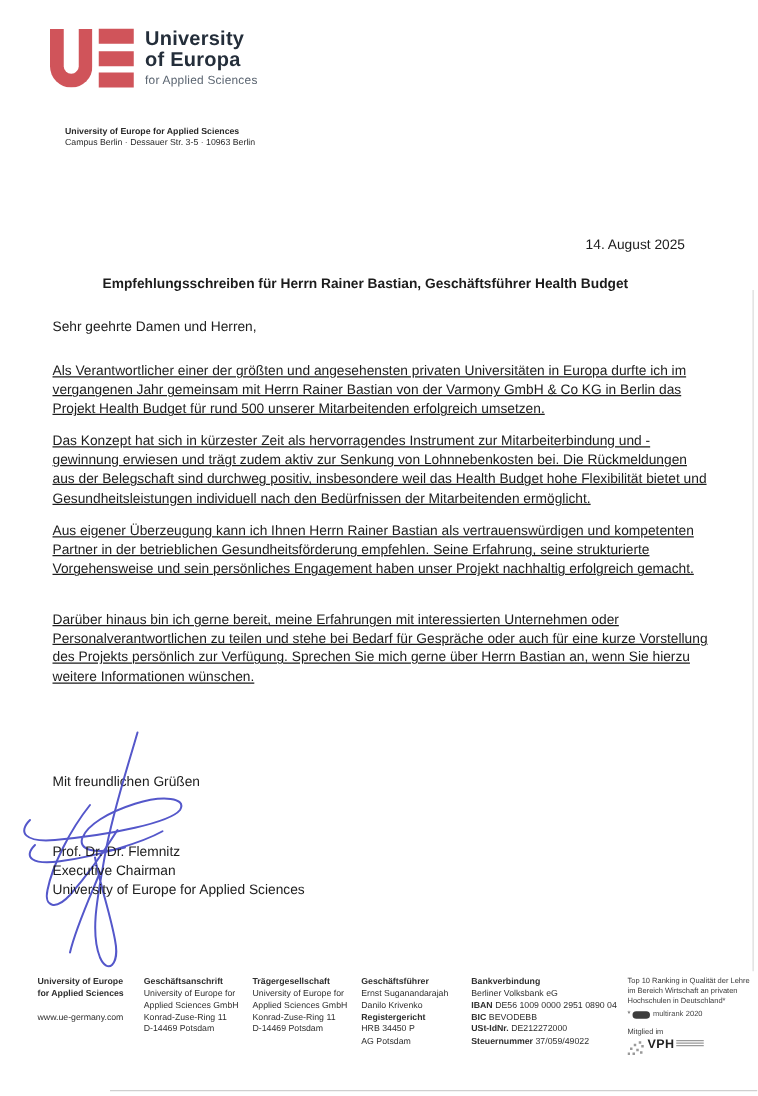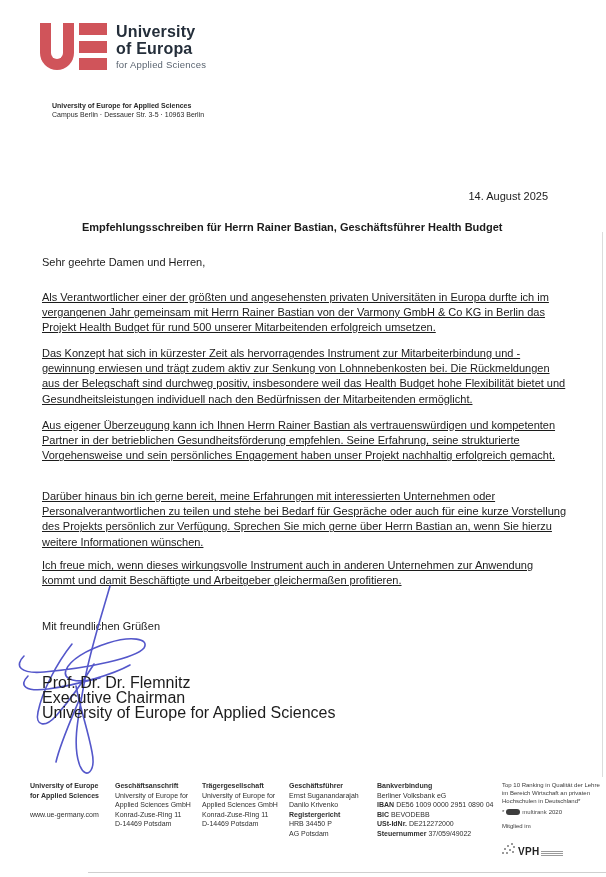--- a/index.html
+++ b/index.html
@@ -27,41 +27,41 @@
   .sender { position:absolute; left:52px; top:101px; font-size:7px; line-height:9px; color:#2a2a2a; }
   .sender .s1 { font-weight:bold; }
   .date { position:absolute; right:58px; top:150px; font-size:11px;margin-top:40px; }
 
   
   .subject { position:absolute; left:42px; top:221px; width:526px; font-size:11px; font-weight:bold;margin-left:40px; }
   .salutation { position:absolute; left:42px; top:256px; font-size:11px; }
   .para { position:absolute; left:42px; width:526px; font-size:11px; line-height:15.2px;text-decoration:underline; }
   .p0 { top:290px; } .p1 { top:346px; } .p2 { top:418px; } .p3 { top:489px; } .p4 { top:558px; }
   .closing { position:absolute; left:42px; top:620px; font-size:11px; }
-  .signer { position:absolute; left:42px; top:675px; font-size:16px; line-height:15.2px; }
+  .signer { position:absolute; left:42px; top:675px; font-size:11px; line-height:15.2px; }
   .signature-svg { position:absolute; left:14px; top:580px; width:145px; height:200px; pointer-events:none; }
 
   
   .footer { position:absolute; top:781px; left:0; width:606px; font-size:7px; line-height:9.5px; color:#2f2f2f; }
   .fcol { position:absolute; top:0; }
   .fc1 { left:30px; width:80px; }
   .fc2 { left:115px; width:85px; }
   .fc3 { left:202px; width:85px; }
   .fc4 { left:289px; width:85px; }
   .fc5 { left:377px; width:122px; }
   .fc6 { left:502px; width:100px; font-size:6px; line-height:8px; color:#3a3a3a; }
   .fh { font-weight:bold; }
   .fgap { height:9.5px; }
   .fline b { font-weight:bold; margin-right:2px; }
 
   .multirank-row { display:flex; align-items:center; gap:2px; margin-top:3px; }
   .mr-badge { width:14px; height:6px; background:#3d3d3d; border-radius:3px; flex:0 0 auto; }
   .mr-text { color:#4c4c4c; }
   .member { margin-top:6px; }
-  .vph-row { margin-top:12px; display:flex; align-items:flex-end; gap:2px; }
+  .vph-row { margin-top:2px; display:flex; align-items:flex-start; gap:2px; }
   .vph-text { font-weight:bold; font-size:10px; color:#222; letter-spacing:0.3px; }
   .vph-small { display:flex; flex-direction:column; gap:1px; }
   .vph-small i { display:block; width:22px; height:1px; background:#9a9a9a; }
 
   
   .scan-edge-right  { position:absolute; right:3px; top:232px; width:1px; height:545px; background:#dcdcdc; }
   .scan-edge-bottom { position:absolute; left:88px; right:0; bottom:4px; height:1px; background:#cfcfcf; }
 </style>
 </head>
 <body>
@@ -92,21 +92,20 @@
   <div class="date">14. August 2025</div>
 
   <div class="subject">Empfehlungsschreiben für Herrn Rainer Bastian, Geschäftsführer Health Budget</div>
 
   <div class="salutation">Sehr geehrte Damen und Herren,</div>
 
   <div class="para p0">Als Verantwortlicher einer der größten und angesehensten privaten Universitäten in Europa durfte ich im vergangenen Jahr gemeinsam mit Herrn Rainer Bastian von der Varmony GmbH &amp; Co KG in Berlin das Projekt Health Budget für rund 500 unserer Mitarbeitenden erfolgreich umsetzen.</div>
   <div class="para p1">Das Konzept hat sich in kürzester Zeit als hervorragendes Instrument zur Mitarbeiterbindung und -gewinnung erwiesen und trägt zudem aktiv zur Senkung von Lohnnebenkosten bei. Die Rückmeldungen aus der Belegschaft sind durchweg positiv, insbesondere weil das Health Budget hohe Flexibilität bietet und Gesundheitsleistungen individuell nach den Bedürfnissen der Mitarbeitenden ermöglicht.</div>
   <div class="para p2">Aus eigener Überzeugung kann ich Ihnen Herrn Rainer Bastian als vertrauenswürdigen und kompetenten Partner in der betrieblichen Gesundheitsförderung empfehlen. Seine Erfahrung, seine strukturierte Vorgehensweise und sein persönliches Engagement haben unser Projekt nachhaltig erfolgreich gemacht.</div>
   <div class="para p3">Darüber hinaus bin ich gerne bereit, meine Erfahrungen mit interessierten Unternehmen oder Personalverantwortlichen zu teilen und stehe bei Bedarf für Gespräche oder auch für eine kurze Vorstellung des Projekts persönlich zur Verfügung. Sprechen Sie mich gerne über Herrn Bastian an, wenn Sie hierzu weitere Informationen wünschen.</div>
-  <div class="para p4">Ich freue mich, wenn dieses wirkungsvolle Instrument auch in anderen Unternehmen zur Anwendung kommt und damit Beschäftigte und Arbeitgeber gleichermaßen profitieren.</div>
 
   <div class="closing">Mit freundlichen Grüßen</div>
 
   <svg class="signature-svg" viewBox="0 0 145 200" aria-hidden="true">
     <g fill="none" stroke="#4649c6" stroke-width="1.6" stroke-linecap="round" opacity="0.92">
       <path d="M96,6 C88,34 76,70 70,104 C64,138 58,166 66,186 C72,200 82,192 78,172 C74,150 66,128 62,106"></path>
       <path d="M10,76 C0,86 6,94 30,92 C75,88 122,78 130,68 C136,58 116,56 94,63 C72,70 56,80 52,90 C48,100 62,104 86,98"></path>
       <path d="M14,96 C4,106 12,112 34,109 C64,105 100,94 116,85"></path>
       <path d="M58,64 C42,84 28,112 24,132 C21,146 31,148 42,136 C56,120 70,100 80,84"></path>
       <path d="M66,118 C56,142 46,164 42,182"></path>

